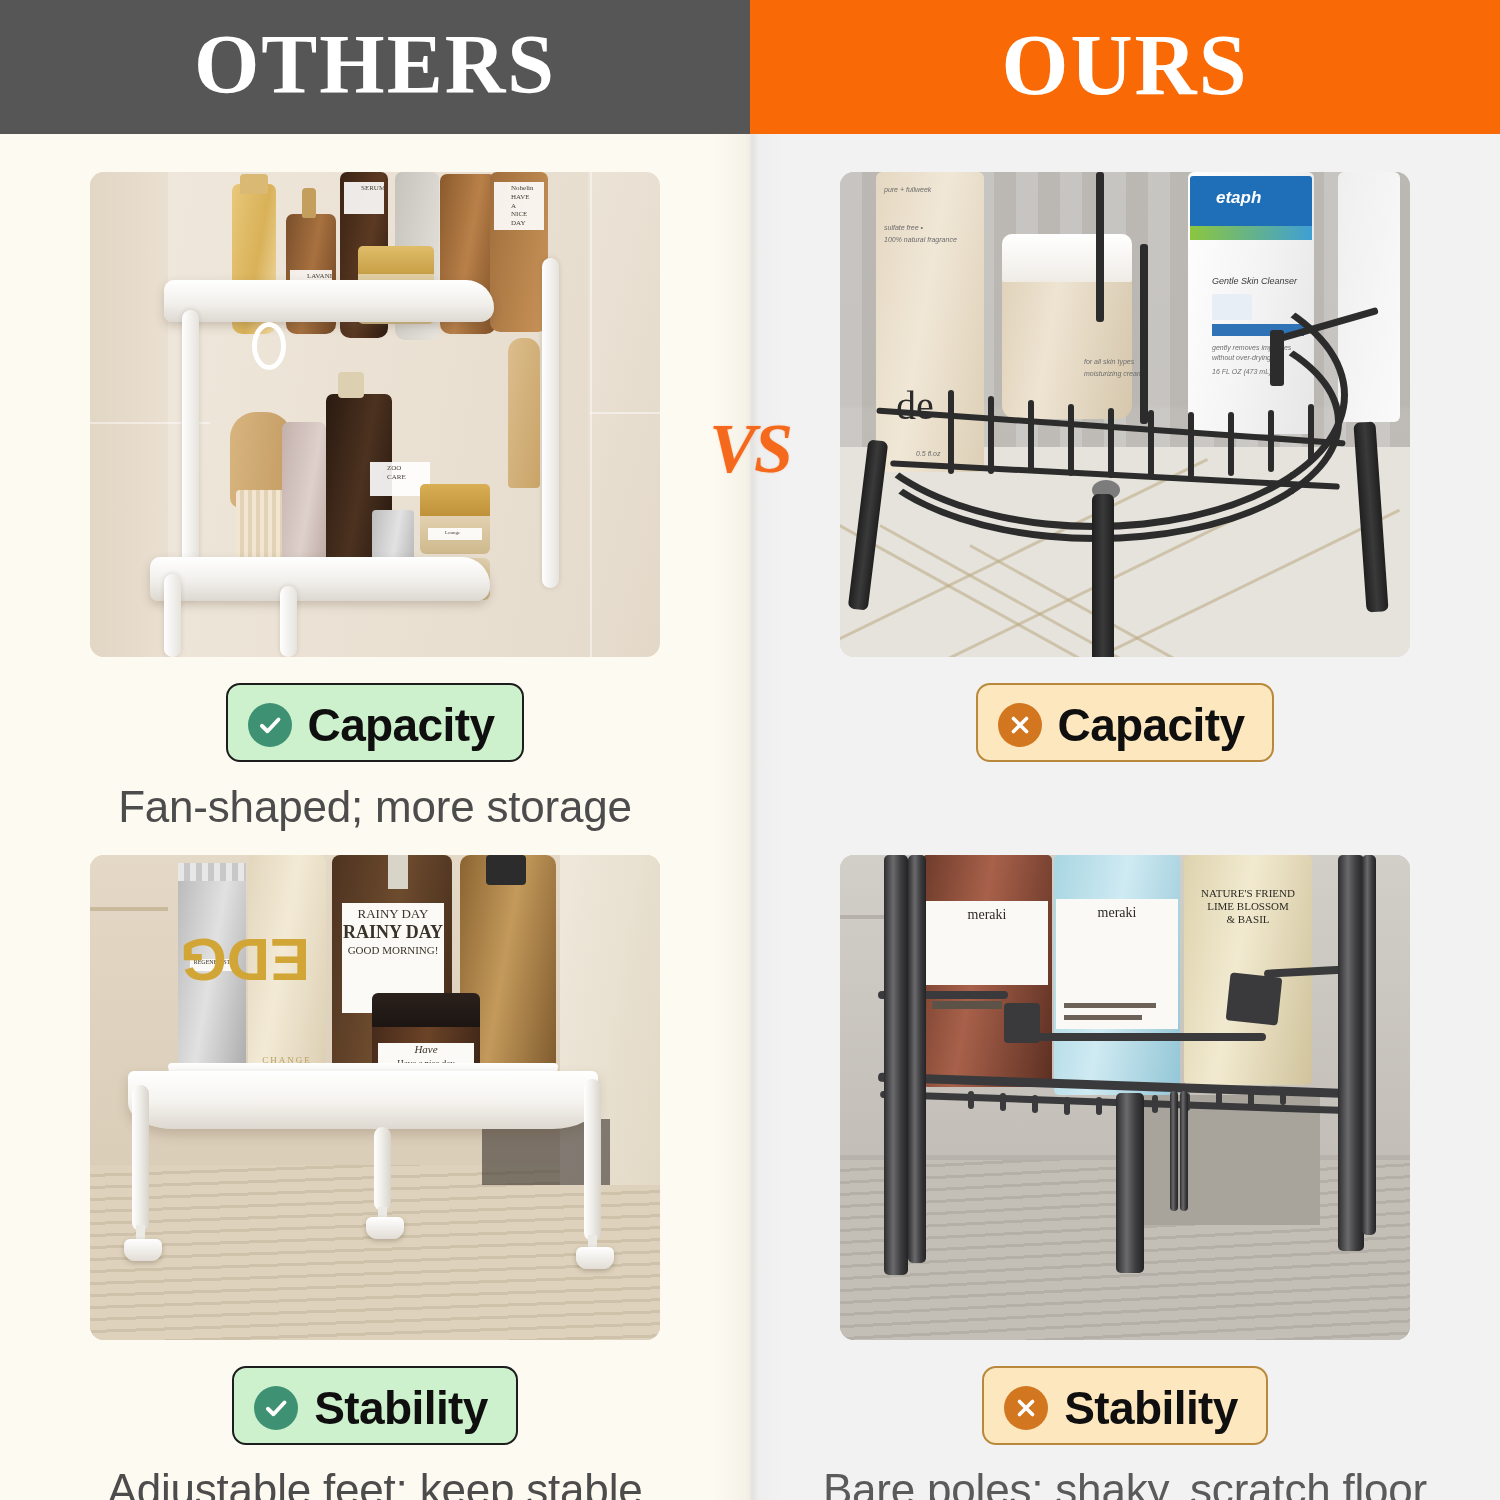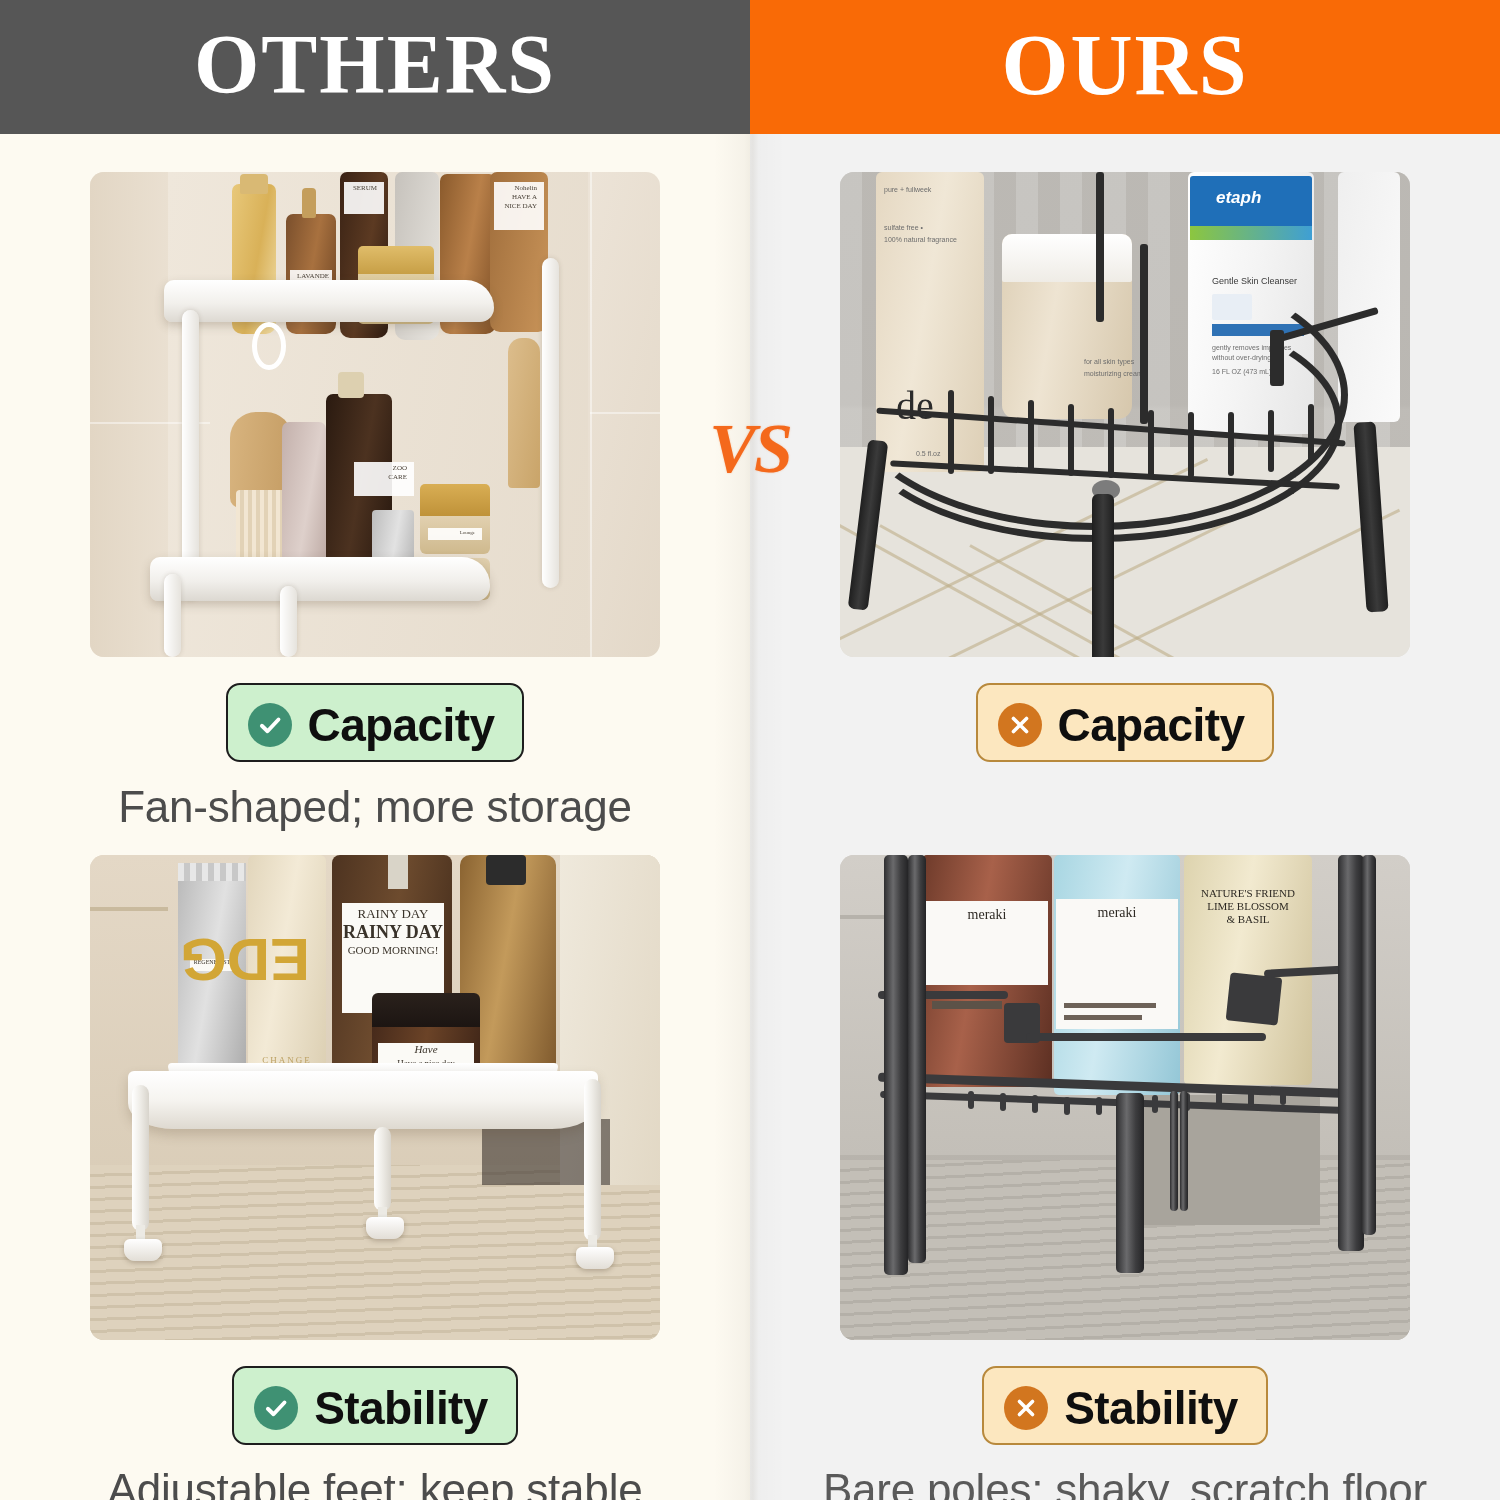--- a/index.html
+++ b/index.html
@@ -153,23 +153,23 @@
   .p1 .comb {
     position: absolute; border-radius: 14px 14px 4px 4px;
     background: linear-gradient(100deg,#dcbd8c,#c9a469);
   }
   .p1 .hook {
     position: absolute; border: 5px solid #ffffff; border-radius: 50%;
     background: transparent;
   }
   .p1 .label {
     position: absolute; background: rgba(255,255,255,0.9);
-    font-size: 7px; color: #4a4238; text-align: right;
+    font-size: 7px; color: #4a4238; text-align: left;
     font-family: "Liberation Serif", serif; line-height: 1.25;
-    padding: 2px 7px; overflow: hidden;
+    padding: 2px 17px; overflow: hidden;
   }
 
   
   .p2 { background: linear-gradient(180deg,#c9c7c3 0%,#bdbab6 48%,#e9e7e2 49%,#dedbd5 100%); }
   .p2 .curtain {
     position: absolute; left: 0; top: 0; width: 570px; height: 300px;
     background: repeating-linear-gradient(90deg,#c7c5c1 0 22px,#bab7b2 22px 44px);
     opacity: .9;
   }
   .p2 .floor {
@@ -191,21 +191,21 @@
     border-radius: 6px;
   }
   .p2 .bot { position: absolute; border-radius: 6px; }
   .p2 .etaph-head {
     position: absolute; background: #1f6fb8; border-radius: 3px;
   }
   .p2 .etaph-txt {
     position: absolute; color: #fff; font-size: 17px; font-style: italic;
     font-family: "Liberation Sans", sans-serif; font-weight: bold;
   }
-  .p2 .tiny { position: absolute; font-size: 7px; color: #6d6d6d; }
+  .p2 .tiny { position: absolute; font-size: 7px; color: #6d6d6d; font-style: italic; }
 
   
   .p3 { background: linear-gradient(180deg,#e0d4c2 0%,#dccfbb 55%,#d3c6b0 56%,#cdbfa7 100%); }
   .p3 .wall { position: absolute; left:0; top:0; width:570px; height:330px; background: linear-gradient(180deg,#e4d8c6,#dacdb8); }
   .p3 .wood {
     position: absolute; left:0; bottom:0; width:570px; height:175px;
     background: repeating-linear-gradient(178deg,#ded2bd 0 9px,#cfc2aa 9px 12px);
   }
   .p3 .tray {
     position: absolute; left: 38px; top: 216px; width: 470px; height: 58px;
@@ -379,21 +379,21 @@
           <div class="post" style="left:452px;top:86px;height:330px;"></div>
 
           <div class="hook" style="left:162px;top:150px;width:34px;height:48px;"></div>
 
           <div class="brush" style="left:140px;top:240px;width:62px;height:96px;"></div>
           <div class="bristles" style="left:146px;top:318px;width:50px;height:96px;"></div>
 
           <div class="bottle" style="left:192px;top:250px;width:44px;height:172px;background:linear-gradient(100deg,#c3b0ab,#ded0cb 55%,#b8a49e);"></div>
           <div class="bottle" style="left:236px;top:222px;width:66px;height:200px;background:linear-gradient(100deg,#2a1a10,#4c3220 50%,#22140c);"></div>
           <div class="cap" style="left:248px;top:200px;width:26px;height:26px;background:#ddd0b0;border-radius:4px;"></div>
-          <div class="label" style="left:264px;top:290px;width:60px;height:34px;">ZOO<br>CARE</div>
+          <div class="label" style="left:280px;top:290px;width:60px;height:34px;">ZOO<br>CARE</div>
 
           <div class="bottle" style="left:282px;top:338px;width:42px;height:90px;background:linear-gradient(100deg,#bcbcbc,#e2e2e2 50%,#acacac);border-radius:4px 4px 8px 8px;"></div>
           <div class="label" style="left:288px;top:394px;width:32px;height:12px;font-size:5px;">REGENERIST</div>
 
           <div class="jar" style="left:330px;top:340px;width:70px;height:42px;background:linear-gradient(180deg,#e4d3b4,#cfb98d);"></div>
           <div class="cap" style="left:330px;top:312px;width:70px;height:32px;background:linear-gradient(180deg,#d9ae54,#bf9239);border-radius:5px 5px 0 0;"></div>
           <div class="label" style="left:338px;top:356px;width:54px;height:12px;font-size:5px;">Lounge</div>
 
           <div class="jar" style="left:334px;top:386px;width:66px;height:42px;background:linear-gradient(180deg,#e0cfae,#cbb587);"></div>
           <div class="label" style="left:340px;top:400px;width:52px;height:12px;font-size:5px;">Lounge</div>

